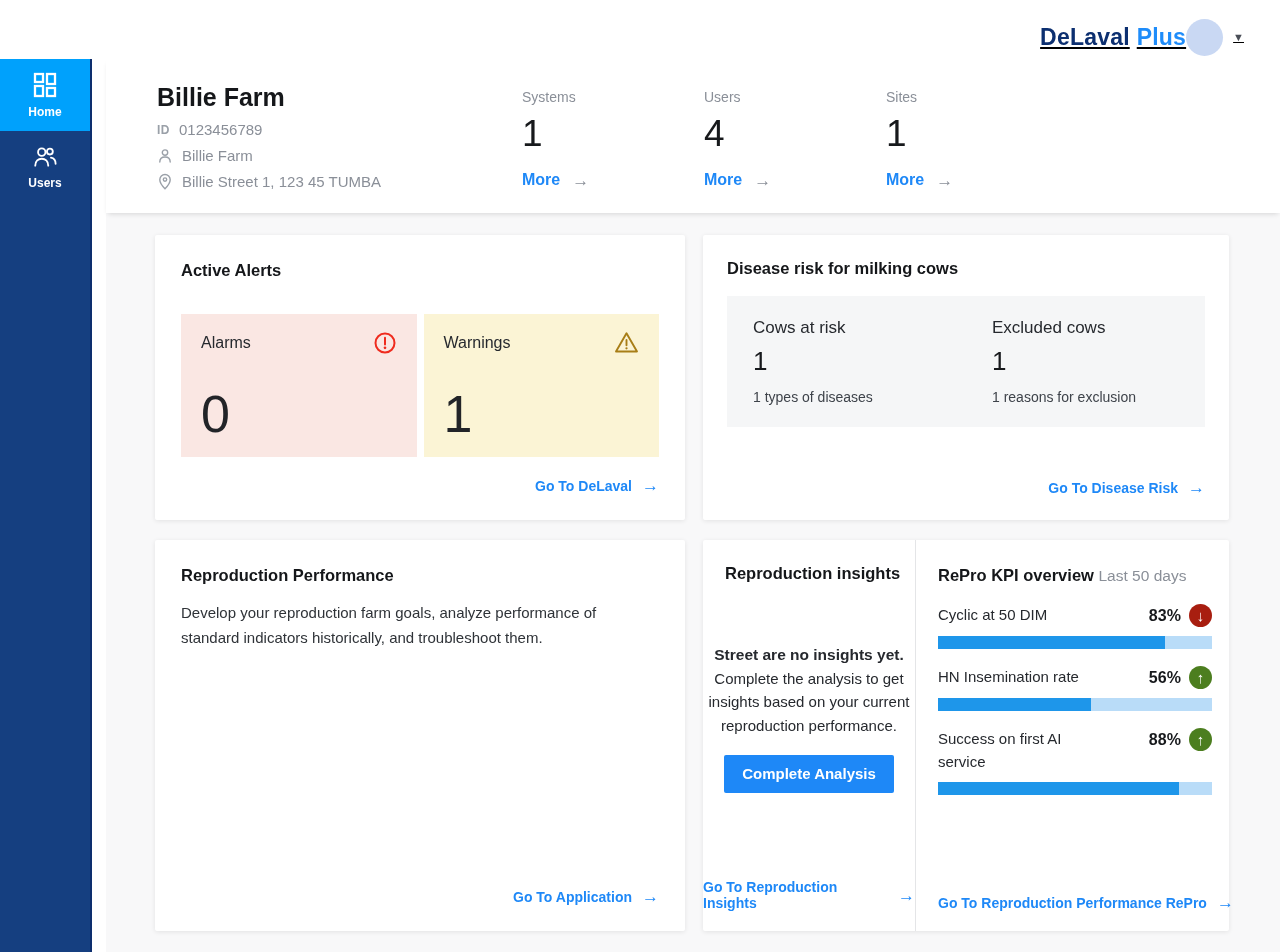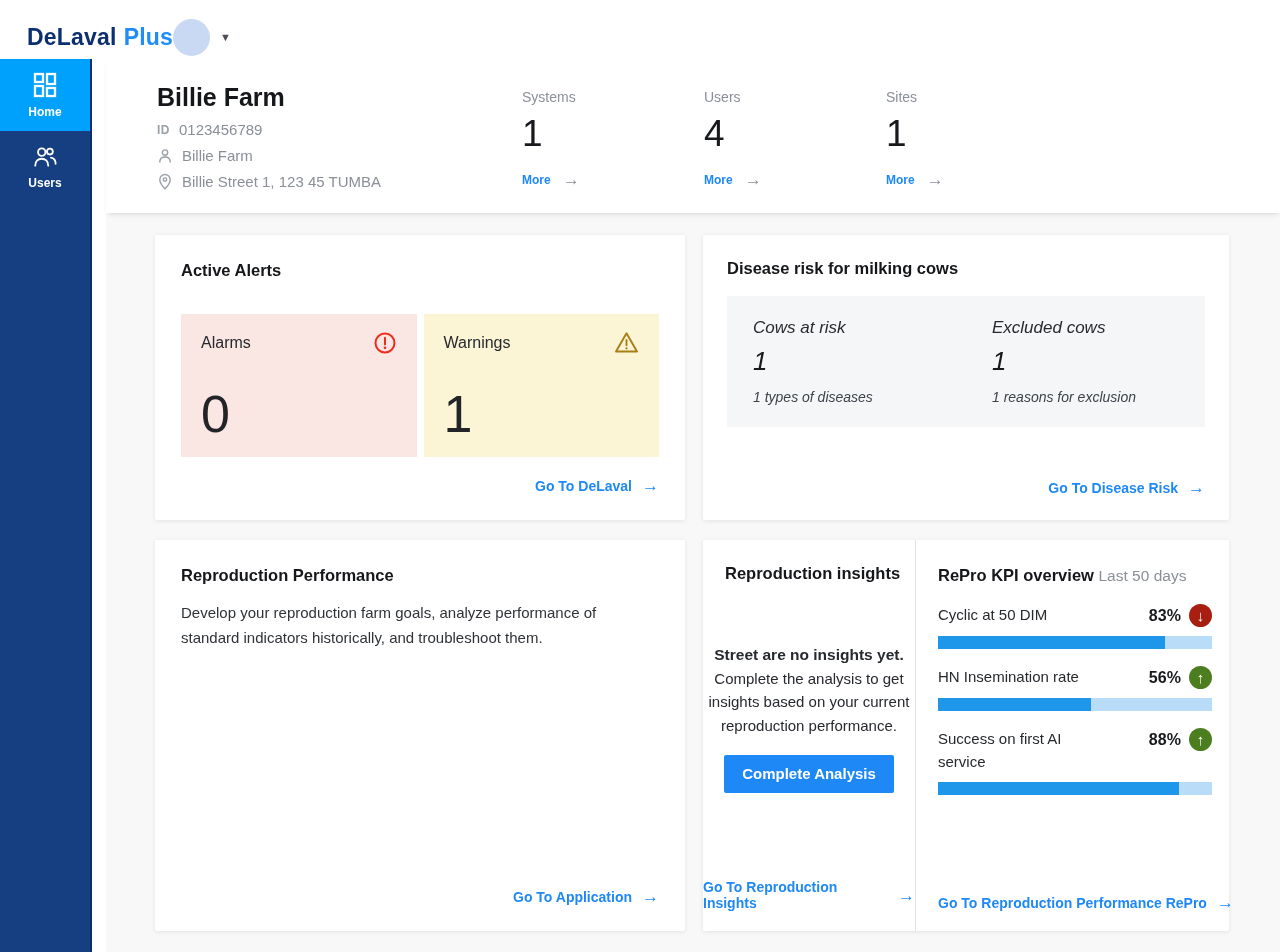--- a/index.html
+++ b/index.html
@@ -1,19 +1,19 @@
 <!DOCTYPE html>
 <html><head>
 <meta charset="utf-8">
 <style>
   * { margin:0; padding:0; box-sizing:border-box; }
   html,body { width:1280px; height:952px; font-family:"Liberation Sans","DejaVu Sans",sans-serif; background:#fff; overflow:hidden; }
 
   
-  .topbar { height:59px; display:flex; align-items:center; justify-content:flex-start; padding:16px 36px 0 27px; background:#fff; position:relative; z-index:5; }
+  .topbar { height:59px; display:flex; align-items:center; justify-content:flex-end; padding:16px 36px 0 27px; background:#fff; position:relative; z-index:5;text-decoration:underline; }
   .brand { font-size:23px; font-weight:700; letter-spacing:.2px; display:flex; gap:7px; }
   .brand .primary { color:#0C2F70; }
   .brand .secondary { color:#1E8CFA; }
   .account { display:flex; align-items:center; gap:10px; }
   .avatar { width:37px; height:37px; border-radius:50%; background:#C9D8F3; }
   .caret { color:#4A4E57; font-size:11px; line-height:1; cursor:pointer; }
 
   
   .sidebar { position:absolute; left:0; top:59px; bottom:0; width:92px; background:#153F80; border-right:2px solid #0D2E6E; z-index:6; }
   .side-item { height:72px; display:flex; flex-direction:column; align-items:center; justify-content:center; gap:7px; color:#fff; cursor:pointer; }
@@ -24,21 +24,21 @@
   
   .band { margin-left:106px; height:154px; background:#fff; position:relative; box-shadow:0 3px 5px -2px rgba(0,0,0,.14); z-index:4; }
   .farm-info { position:absolute; left:51px; top:24px; }
   .farm-name { font-size:25px; font-weight:700; color:#15171A; }
   .farm-row { display:flex; align-items:center; gap:9px; margin-top:9px; color:#8A8F98; font-size:15px; }
   .farm-row .id-tag { font-size:12px; font-weight:700; letter-spacing:.5px; color:#9AA0A8; }
   .stat { position:absolute; top:30px; width:150px; }
   .stat .s-label { font-size:14px; color:#8A8F98; }
   .stat .s-value { font-size:37px; font-weight:300; color:#17191C; margin-top:8px; }
   .stat .s-more { margin-top:16px; display:flex; align-items:center; gap:12px; cursor:pointer; }
-  .stat .s-more .m-lbl { color:#1E88F7; font-size:12px; font-weight:700; }
+  .stat .s-more .m-lbl { color:#1E88F7; font-size:16px; font-weight:700; }
   .stat .s-more .m-arrow { color:#8A8F98; font-size:17px; line-height:1; }
   .stat.s0 { left:416px; } .stat.s1 { left:598px; } .stat.s2 { left:780px; }
 
   
   .main { margin-left:106px; height:739px; background:#F8F8F9; padding:22px 0 0 49px; display:grid; grid-template-columns:530px 526px; grid-template-rows:285px 391px; gap:20px 18px; }
   .card { background:#fff; border-radius:2px; box-shadow:0 1px 5px rgba(0,0,0,.09); display:flex; flex-direction:column; }
   .card-title { font-size:16.5px; font-weight:600; color:#15171A; }
 
   
   .goto { display:flex; align-items:center; gap:10px; cursor:pointer; }
@@ -51,21 +51,21 @@
   .alert-tile { flex:1; height:143px; padding:17px 20px; display:flex; flex-direction:column; }
   .alert-tile.alarms { background:#FAE7E3; }
   .alert-tile.warnings { background:#FBF4D5; }
   .at-head { display:flex; justify-content:space-between; align-items:center; }
   .at-label { font-size:16px; color:#26292E; }
   .at-value { margin-top:auto; font-size:52px; font-weight:300; color:#222428; line-height:1; }
   .card-alerts .goto, .card-disease .goto { margin-top:auto; align-self:flex-end; }
 
   
   .card-disease { padding:24px; }
-  .disease-tiles { display:flex; gap:0; margin-top:18px;font-style:italic; }
+  .disease-tiles { display:flex; gap:0; margin-top:18px; }
   .disease-tile { flex:1; height:131px; background:#F5F6F7; padding:22px 26px; }
   .dt-label { font-size:17px; color:#26292E; }
   .dt-value { font-size:26px; color:#17191C; margin-top:8px; }
   .dt-sub { font-size:14px; color:#3E434A; margin-top:12px; }
 
   
   .card-repro { padding:26px; }
   .repro-desc { margin-top:16px; font-size:15px; line-height:1.65; color:#2F3338; width:98%; }
   .card-repro .goto { margin-top:auto; align-self:flex-end; }
 

